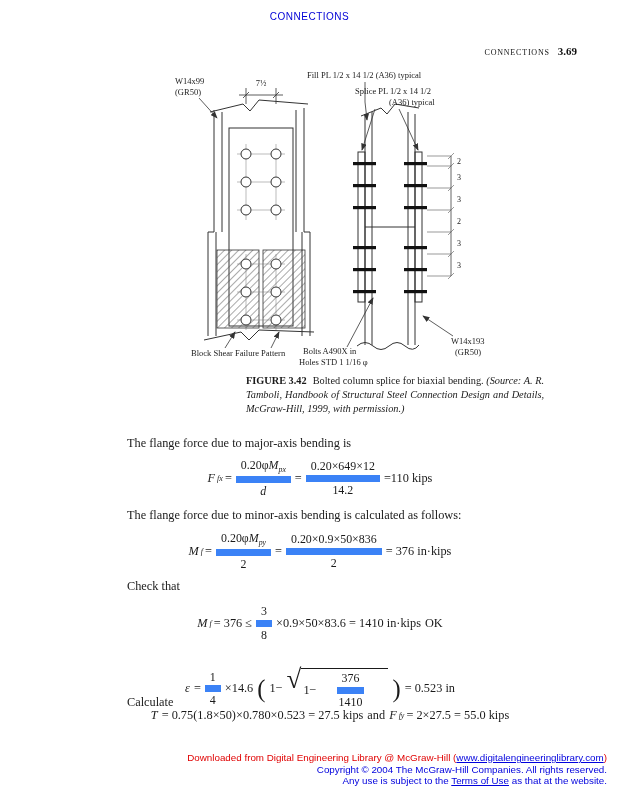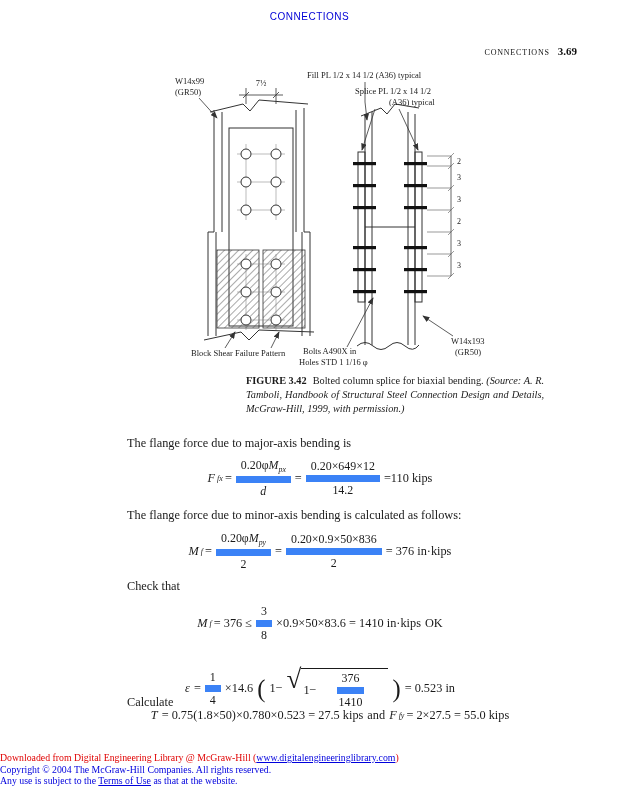--- a/index.html
+++ b/index.html
@@ -39,22 +39,22 @@
   .frac .num { border-bottom:7px solid #3b82f6; padding:0 5px 1px; }
   .frac .den { padding-top:1px; }
   .sqrt { display:inline-flex; align-items:stretch; }
   .radical { font-size:2.2em; line-height:0.95; font-weight:300; transform:translateY(-1px); }
   .radicand { border-top:1.2px solid #1a1a1a; display:inline-flex; align-items:center; padding:2px 4px 0 2px; }
   .bigp { font-size:200%; font-weight:300; line-height:1; }
   .gap-ok { margin-left:44px; }
   .gap-and { margin:0 26px; }
 
   .footer {
-    position:absolute; top:752px; left:0; width:607px; text-align:left;
-    font-family:Liberation Serif, serif; font-size:9.8px; line-height:11.5px;
+    position:absolute; top:752px; left:0; width:607px; text-align:right;
+    font-family:Liberation Sans, sans-serif; font-size:9.8px; line-height:11.5px;
   }
   .red { color:#e00000; }
   .blue { color:#0000dd; }
   .blue-link { color:#0000dd; text-decoration:underline; cursor:pointer; }
 </style>
 </head>
 <body>
 
 <div>
 

